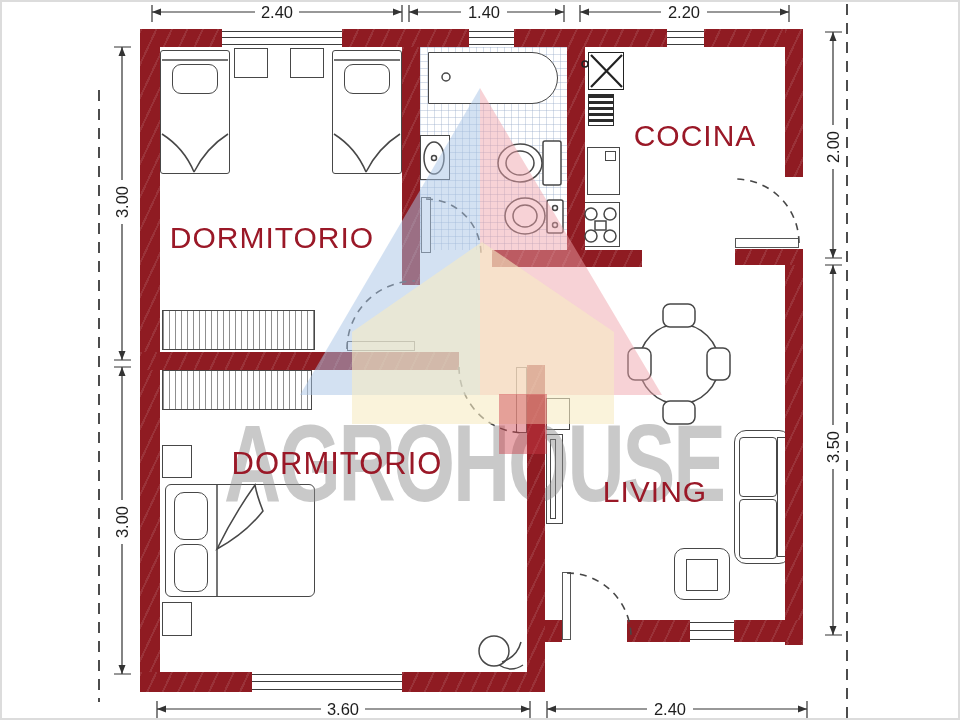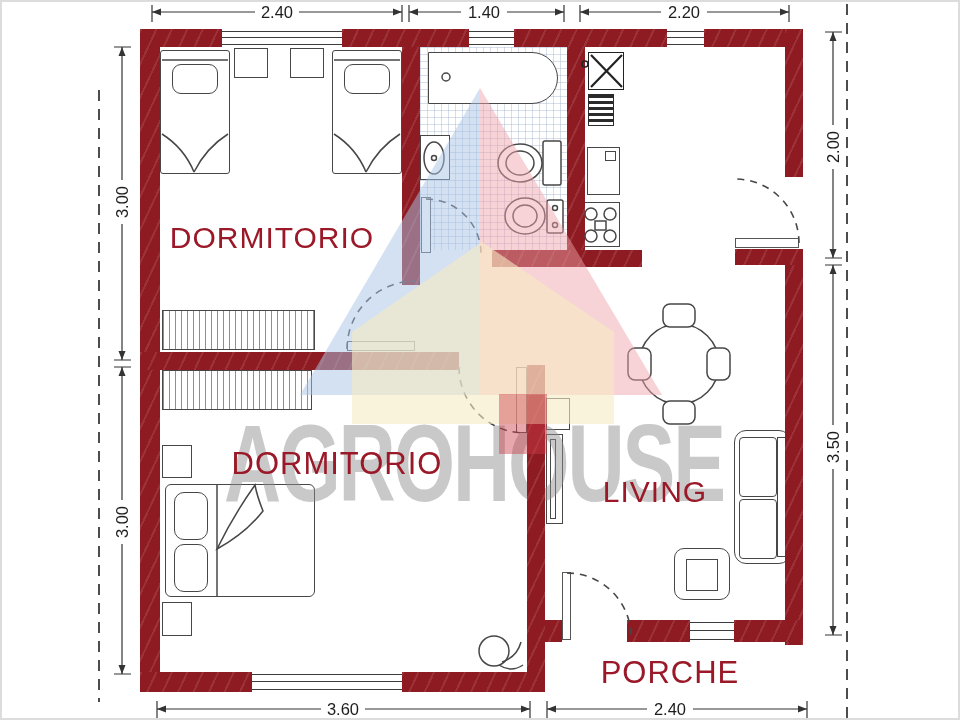--- a/index.html
+++ b/index.html
@@ -192,17 +192,17 @@
   </svg>
 
   <svg id="logo-layer" class="layer" width="960" height="720" viewBox="0 0 960 720">
     <polygon points="478,86 298,393 478,393" fill="rgba(167,196,229,0.50)"></polygon>
     <polygon points="478,86 660,393 478,393" fill="rgba(238,160,170,0.48)"></polygon>
     <polygon points="480,240 350,330 350,422 612,422 612,330" fill="rgba(247,235,195,0.60)"></polygon>
     <rect x="497" y="392" width="48" height="60" fill="rgba(205,60,70,0.45)"></rect>
   </svg>
 
   <div class="roomlabel" style="left:160px;top:219px;width:220px;font-size:30px;">DORMITORIO</div>
+  <div class="roomlabel" style="left:613px;top:117px;width:160px;font-size:30px;">COCINA</div>
   <div class="roomlabel" style="left:225px;top:444px;width:220px;font-size:31px;">DORMITORIO</div>
   <div class="roomlabel" style="left:583px;top:473px;width:140px;font-size:30px;text-align:center;">LIVING</div>
-  <div class="roomlabel" style="left:588px;top:653px;width:160px;font-size:31px;">PORCHE</div>
 
 </div>
 
 </body></html>

